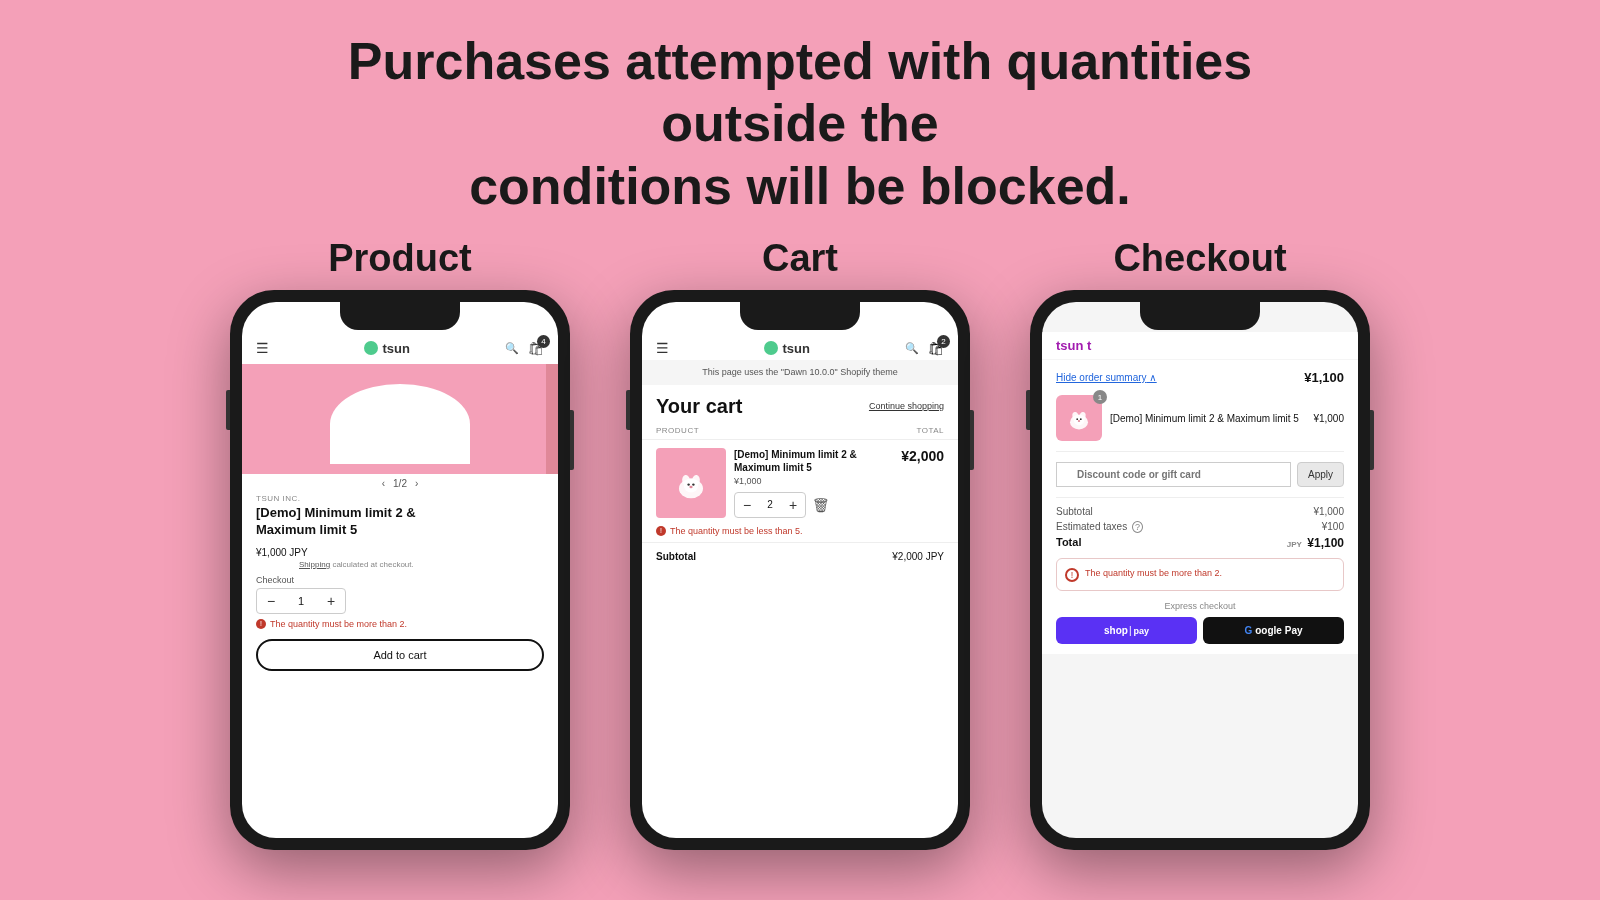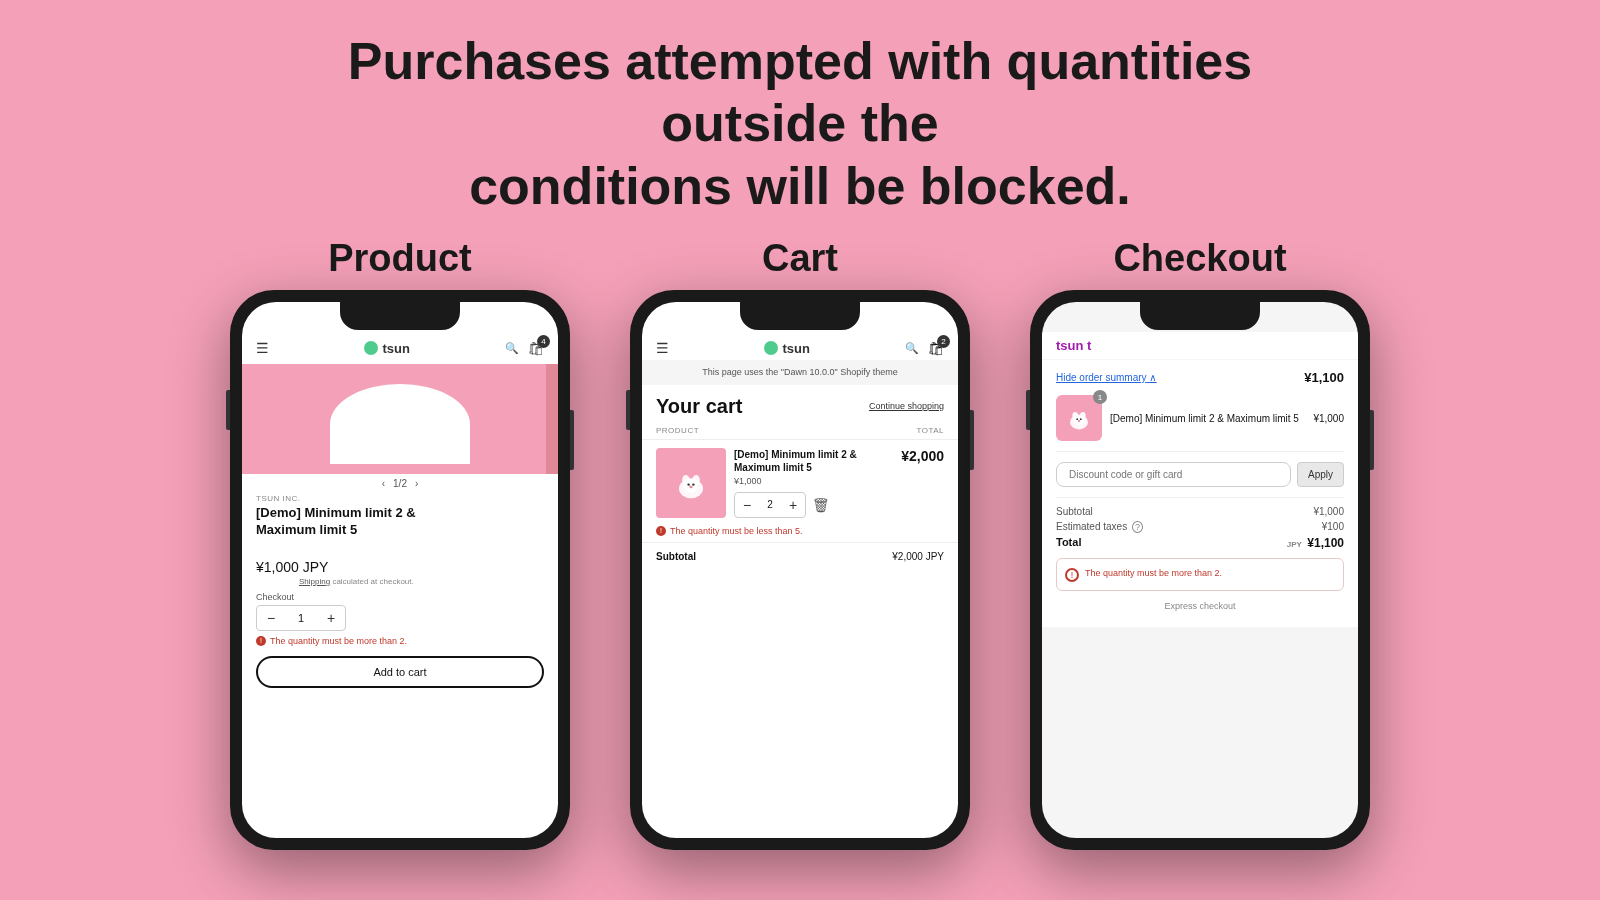--- a/index.html
+++ b/index.html
@@ -197,23 +197,23 @@
       letter-spacing: 0.5px;
     }
     .product-title {
       font-size: 13px;
       font-weight: 700;
       color: #111;
       line-height: 1.3;
       margin-top: 2px;
     }
     .product-price {
-      font-size: 14px;
-      color: #111;
-      margin-top: 20px;
+      font-size: 10px;
+      color: #111;
+      margin-top: 8px;
     }
     .shipping-note {
       font-size: 8px;
       color: #888;
       margin-top: 2px;
     }
     .quantity-label {
       font-size: 9px;
       color: #555;
       margin-top: 6px;
@@ -500,25 +500,26 @@
       color: #111;
     }
     .discount-row {
       display: flex;
       gap: 6px;
       margin-bottom: 10px;
     }
     .discount-input {
       flex: 1;
       border: 1px solid #ccc;
-      border-radius: 8px;
-      padding: 6px 12px;
+      border-radius: 0;
+      padding: 6px 20px;
       font-size: 10px;
       color: #555;
       background: #fff;
+      font-weight: bold;
     }
     .apply-btn {
       background: #e8e8e8;
       border: 1px solid #ccc;
       border-radius: 4px;
       padding: 6px 10px;
       font-size: 10px;
       color: #333;
       cursor: pointer;
     }
@@ -837,19 +838,30 @@
                 </span>
               </div>
             </div>
 
             <div class="checkout-error">
               <div class="checkout-error-icon">!</div>
               <span class="checkout-error-text">The quantity must be more than 2.</span>
             </div>
 
             <div class="express-checkout-label">Express checkout</div>
+            <div class="express-btns">
+              <div class="shop-pay-btn">
+                <span class="shop-pay-text">shop</span>
+                <span style="color:#fff;font-size:10px;font-weight:300;margin-left:1px;">|</span>
+                <span class="shop-pay-logo" style="margin-left:2px;">pay</span>
+              </div>
+              <div class="gpay-btn">
+                <span class="gpay-g">G</span>
+                <span class="gpay-pay">oogle Pay</span>
+              </div>
+            </div>
           </div>
         </div>
       </div>
     </div>
   </div>
 
 </div>
 
 </body></html>

